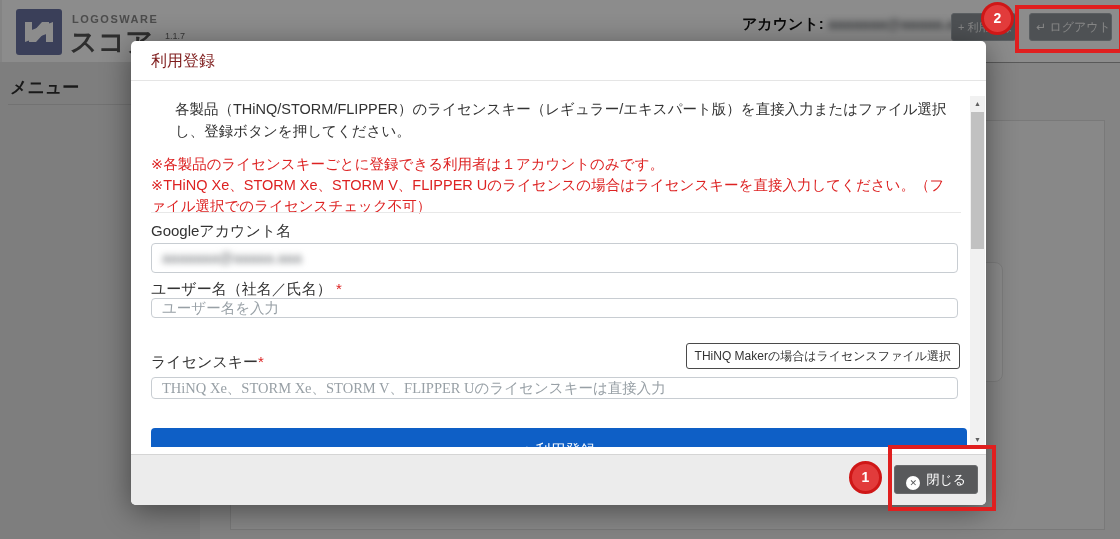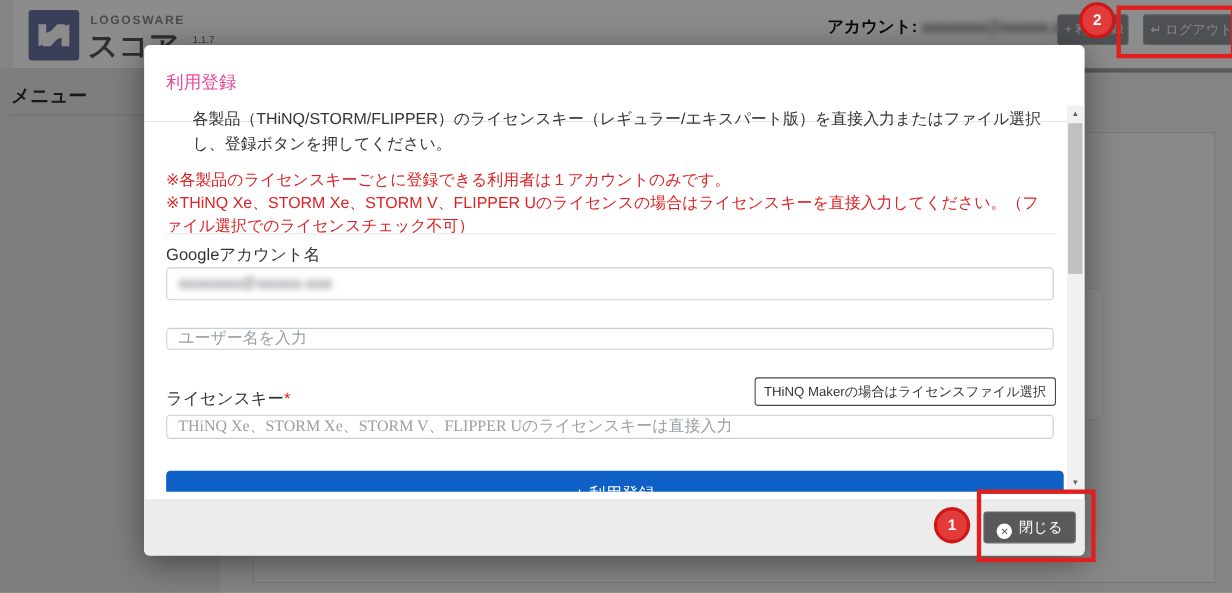--- a/index.html
+++ b/index.html
@@ -1,41 +1,41 @@
 <!DOCTYPE html>
 <html><head>
 <meta charset="utf-8">
 <style>
   html,body{margin:0;padding:0;}
   body{font-family:"Liberation Sans","DejaVu Sans",sans-serif;}
   .screen{position:relative;width:1120px;height:539px;overflow:hidden;background:#f1f1f1;}
 
   
-  .header{position:absolute;top:0;left:12px;right:0;height:62px;background:#ffffff;border-bottom:4px solid #a3a3a3;}
+  .header{position:absolute;top:0;left:2px;right:0;height:62px;background:#ffffff;border-bottom:1px solid #a3a3a3;}
   .logo-box{position:absolute;left:14px;top:9px;width:46px;height:46px;background:#6b74a3;border-radius:3px;}
   .brand-name{position:absolute;left:70px;top:13px;font-size:11px;font-weight:bold;letter-spacing:1.5px;color:#8a8a8a;}
   .brand-product{position:absolute;left:68px;top:24px;font-size:27px;font-weight:bold;color:#555;}
   .brand-version{position:absolute;left:139px;top:31px;font-size:9px;color:#666;margin-left:24px;}
   .account{position:absolute;left:740px;top:15px;font-size:15px;font-weight:bold;color:#111;white-space:nowrap;}
   .blurred{filter:blur(3px);color:#6b6f73;}
   .hbtn{position:absolute;top:13px;height:28px;box-sizing:border-box;background:#8e949a;border:1px solid #a5abb1;border-radius:3px;color:#f2f2f2;font-size:11px;text-align:center;line-height:26px;white-space:nowrap;overflow:hidden;padding:0 6px;}
   .hbtn-register{left:949px;width:65px;}
   .hbtn-logout{left:1027px;width:83px;font-size:12px;}
   .sidebar{position:absolute;top:62px;left:0;width:200px;bottom:0;background:#e6e6e6;}
   .sidebar-title{position:absolute;left:10px;top:14px;font-size:17px;font-weight:bold;color:#2e2e2e;}
   .sidebar-divider{position:absolute;left:8px;top:42px;width:184px;border-top:1px solid #cfcfcf;}
   .content-card{position:absolute;left:230px;top:120px;width:873px;height:408px;background:#f8f8f8;border:1px solid #dddddd;}
   .inner-box{position:absolute;left:240px;top:262px;width:761px;height:118px;background:#ffffff;border:1px solid #e6e6e6;border-radius:8px;}
 
   
   .overlay{position:absolute;inset:0;background:rgba(0,0,0,0.45);z-index:10;}
 
   
   .modal{position:absolute;left:131px;top:41px;width:855px;height:464px;background:#fff;border-radius:5px;box-shadow:0 6px 30px rgba(0,0,0,0.45);z-index:20;}
-  .modal-header{height:39px;line-height:39px;padding:15px 20px;border-bottom:1px solid #e5e5e5;font-size:16px;color:#ec4899;}
+  .modal-header{height:39px;line-height:39px;padding:0 20px;border-bottom:1px solid #e5e5e5;font-size:16px;color:#7f1d1d;}
   .scrollarea{position:absolute;left:20px;right:1px;top:55px;height:351px;overflow:hidden;}
   .desc{position:absolute;top:2px;left:0;width:800px;font-size:14.5px;line-height:22px;color:#333;margin-left:24px;}
   .warnings{position:absolute;top:58px;left:0;width:800px;font-size:14.5px;line-height:21px;color:#dd2222;}
   .divider{position:absolute;top:116px;left:0;width:810px;border-top:1px solid #e8e8e8;}
   .flabel{position:absolute;left:0;font-size:15px;color:#333;}
   .req{color:#dd2222;}
   .finput{position:absolute;left:0;width:807px;box-sizing:border-box;border:1px solid #c8cdd2;border-radius:4px;background:#fff;font-size:14.5px;padding:0 10px;color:#333;font-family:"Liberation Sans","DejaVu Sans",sans-serif;}
   .finput::placeholder{color:#98a0a6;opacity:1;}
   .ginput{top:147px;height:30px;line-height:28px;overflow:hidden;}
   .uinput{top:202px;height:20px;}
@@ -103,20 +103,24 @@
       <div class="desc">各製品（THiNQ/STORM/FLIPPER）のライセンスキー（レギュラー/エキスパート版）を直接入力またはファイル選択し、登録ボタンを押してください。</div>
       <div class="warnings">
         <div>※各製品のライセンスキーごとに登録できる利用者は１アカウントのみです。</div>
         <div>※THiNQ Xe、STORM Xe、STORM V、FLIPPER Uのライセンスの場合はライセンスキーを直接入力してください。（ファイル選択でのライセンスチェック不可）</div>
       </div>
       <div class="divider"></div>
 
       <div class="flabel" style="top:126px;">Googleアカウント名</div>
       <div class="finput ginput"><span class="blurred">aaaaaaa@aaaaa.aaa</span></div>
 
+      <div class="flabel" style="top:184px;">
+        <span>ユーザー名（社名／氏名）</span>
+        <span class="req">*</span>
+      </div>
       <input class="finput uinput" placeholder="ユーザー名を入力" style="">
 
       <div class="file-btn">THiNQ Makerの場合はライセンスファイル選択</div>
       <div class="flabel" style="top:257px;">
         <span>ライセンスキー</span><span class="req">*</span>
       </div>
       <input class="finput linput" placeholder="THiNQ Xe、STORM Xe、STORM V、FLIPPER Uのライセンスキーは直接入力" style="">
 
       <div class="submit-btn">+ 利用登録</div>
     </div>

